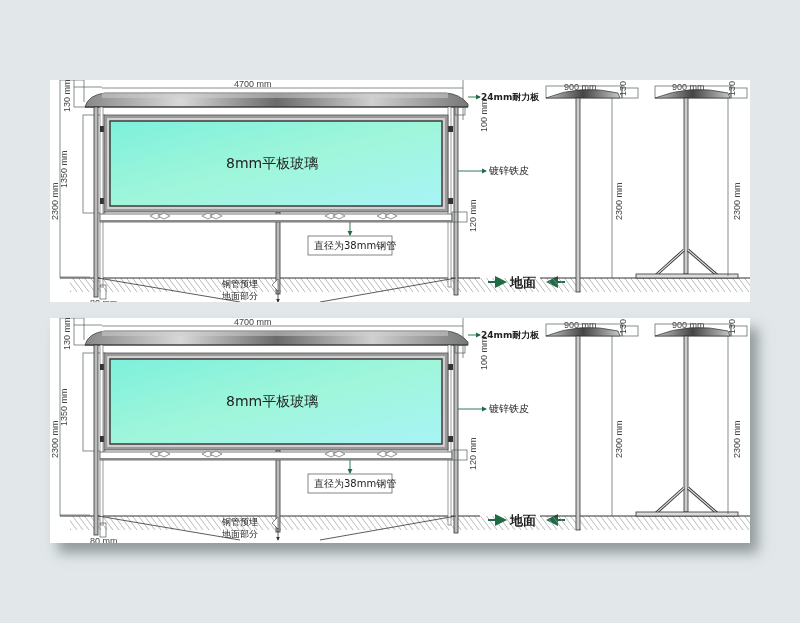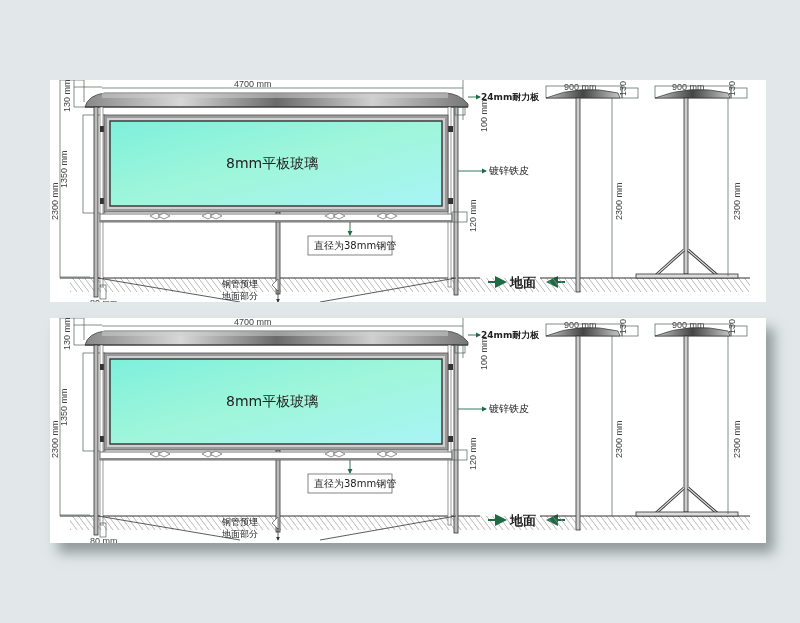--- a/index.html
+++ b/index.html
@@ -1,21 +1,21 @@
 <!DOCTYPE html>
 <html><head>
 <meta charset="utf-8">
 <style>
   html, body { margin:0; padding:0; }
   body {
     width:800px; height:623px; background:#e2e8ea; position:relative; overflow:hidden;
     font-family:"DejaVu Sans","Liberation Sans",sans-serif;
   }
   .panel {
-    position:absolute; left:50px; width:700px; background:#ffffff; overflow:hidden;padding-left:16px;
+    position:absolute; left:50px; width:700px; background:#ffffff; overflow:hidden;
   }
   .panel.p1 { top:80px; height:222px; }
   .panel.p2 { top:318px; height:225px; box-shadow: 8px 10px 12px rgba(80,90,90,0.55); }
   .panel svg { position:absolute; left:0; top:0; }
   .lbl { font-family:"DejaVu Sans","Liberation Sans",sans-serif; fill:#222; }
   .dim { font-family:"Liberation Sans","DejaVu Sans",sans-serif; fill:#444; font-size:9px; }
 </style>
 </head>
 <body>
 

